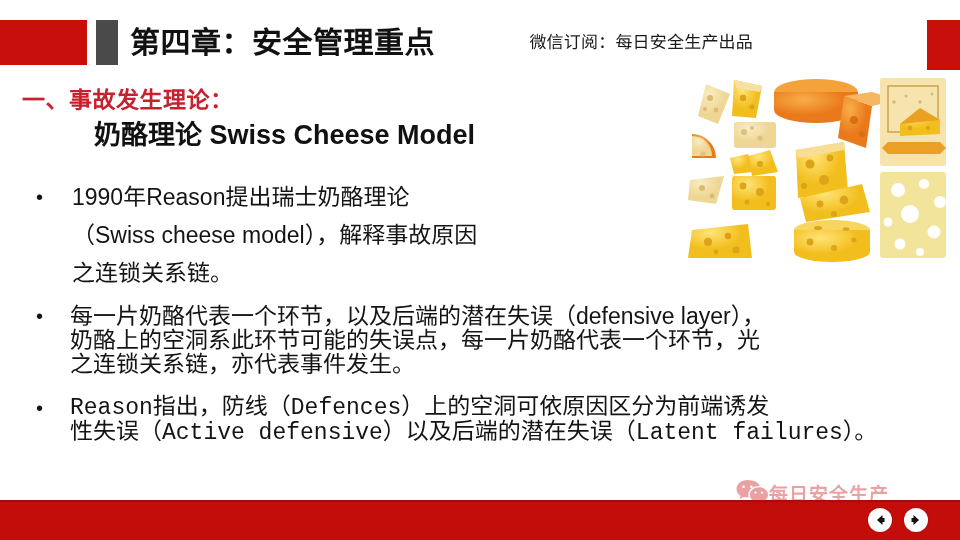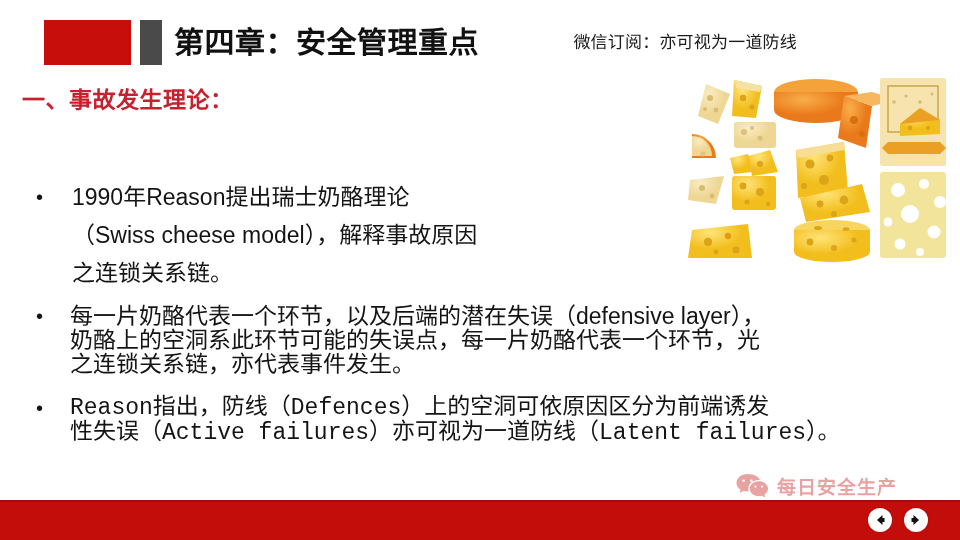--- a/index.html
+++ b/index.html
@@ -23,21 +23,20 @@
     background: #ffffff;
   }
 
   
   .header {
     position: absolute;
     left: 0;
     top: 0;
     width: 810px;
     height: 78px;
-    margin-left: 44px;
   }
   .hdr-red-left {
     position: absolute;
     left: 0;
     top: 20px;
     width: 87px;
     height: 45px;
     background: #c80e0b;
   }
   .hdr-gray-bar {
@@ -163,22 +162,21 @@
     height: 40px;
     background: #c30d0a;
     border-top: 2px solid #a60b08;
   }
   .watermark {
     position: absolute;
     left: 735px;
     top: 472px;
     height: 34px;
     display: flex;
-    align-items: flex-start;
-    gap: 8px;
+    align-items: flex-end;
     opacity: 0.38;
     pointer-events: none;
   }
   .wm-logo { width: 34px; height: 28px; }
   .wm-text {
     font-size: 19px;
     font-weight: bold;
     color: #c30d0a;
     letter-spacing: 1px;
     white-space: nowrap;
@@ -205,26 +203,27 @@
 </style>
 </head>
 <body>
 
 <div class="slide">
 
   <div class="header">
     <div class="hdr-red-left"></div>
     <div class="hdr-gray-bar"></div>
     <div class="hdr-title">第四章：安全管理重点</div>
-    <div class="hdr-subscribe">微信订阅：亦可视为一道防线</div>
+    <div class="hdr-subscribe">微信订阅：每日安全生产出品</div>
     <div class="hdr-red-right"></div>
   </div>
 
   <div class="heading-block">
     <div class="heading-cn-red">一、事故发生理论：</div>
+    <div class="heading-sub">奶酪理论  Swiss Cheese Model</div>
   </div>
 
   <div class="cheese-art">
     <svg viewBox="0 0 300 200" width="300" height="200">
       <defs>
         <radialGradient id="gY" cx="35%" cy="25%">
           <stop offset="0%" stop-color="#ffe479"></stop>
           <stop offset="100%" stop-color="#f2be1d"></stop>
         </radialGradient>
         <radialGradient id="gO" cx="35%" cy="25%">
@@ -344,21 +343,21 @@
         <div class="ln">每一片奶酪代表一个环节，以及后端的潜在失误（defensive layer），</div>
         <div class="ln">奶酪上的空洞系此环节可能的失误点，每一片奶酪代表一个环节，光</div>
         <div class="ln">之连锁关系链，亦代表事件发生。</div>
       </div>
     </div>
 
     <div class="bullet b3">
       <span class="dot">•</span>
       <div class="lines">
         <div class="ln">Reason指出，防线（Defences）上的空洞可依原因区分为前端诱发</div>
-        <div class="ln">性失误（Active failures）亦可视为一道防线（Latent failures）。</div>
+        <div class="ln">性失误（Active defensive）以及后端的潜在失误（Latent failures）。</div>
       </div>
     </div>
 
   </div>
 
   <div class="footer-bar"></div>
 
   <div class="watermark">
     <svg class="wm-logo" viewBox="0 0 34 28">
       <path d="M12.5 2C6.4 2 1.5 6 1.5 10.9c0 2.8 1.6 5.3 4.1 6.9L4.6 21l4-2.1c1.2.3 2.5.5 3.9.5.4 0 .8 0 1.2-.1-.3-.8-.4-1.6-.4-2.4 0-4.9 4.7-8.8 10.5-8.8.4 0 .8 0 1.2.1C24 4.8 18.8 2 12.5 2z" fill="#c30d0a"></path>

